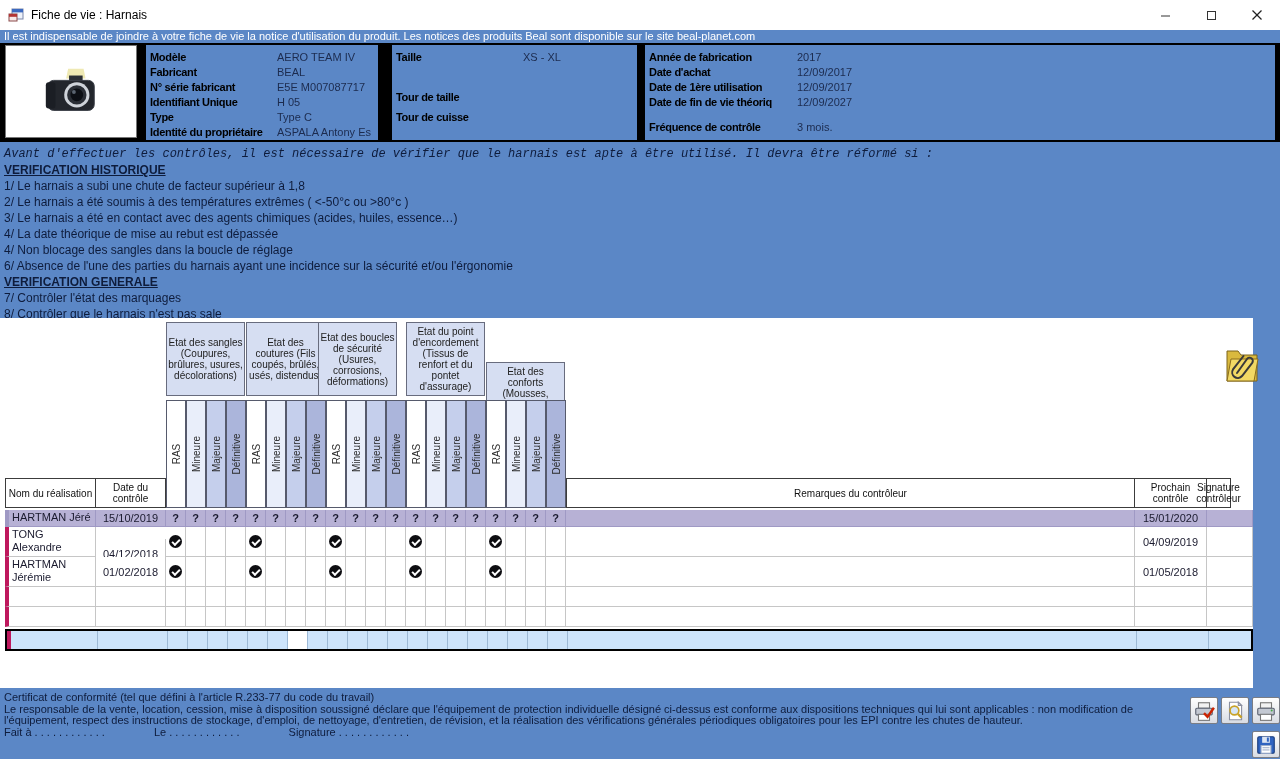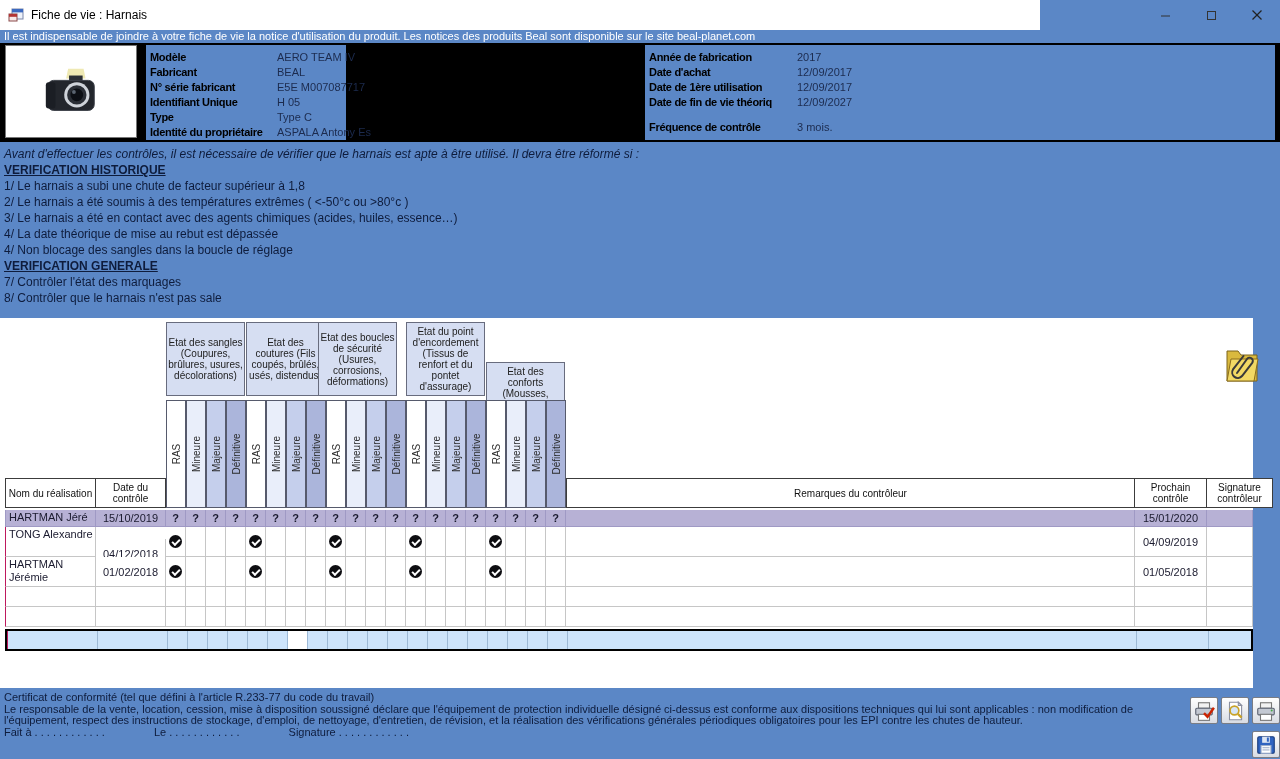--- a/index.html
+++ b/index.html
@@ -1,61 +1,61 @@
 <!DOCTYPE html>
 <html><head>
 <meta charset="utf-8">
 <style>
   * { margin:0; padding:0; box-sizing:border-box; }
   html,body { width:1280px; height:759px; }
   body { font-family:"Liberation Sans", sans-serif; overflow:hidden; }
   .window { position:relative; width:1280px; height:759px; background:#5b87c6; overflow:hidden; }
 
   
-  .titlebar { position:absolute; left:0; top:0; width:1040px; height:30px; background:#ffffff; display:flex; align-items:center; }
+  .titlebar { position:absolute; left:0; top:0; width:1280px; height:30px; background:#ffffff; display:flex; align-items:center; }
   .appicon { margin-left:8px; width:16px; height:16px; }
   .wtitle { margin-left:7px; font-size:12px; color:#000; }
   .wbtn { position:absolute; top:0; width:46px; height:30px; display:flex; align-items:center; justify-content:center; }
   .wbtn.min { left:1142px; } .wbtn.max { left:1188px; } .wbtn.close { left:1234px; }
 
   
   .noticebar { position:absolute; left:0; top:30px; width:1280px; height:13px; background:#5b87c6; color:#ffffff; font-size:11px; line-height:13px; padding-left:4px; white-space:nowrap; overflow:hidden; }
 
   
   .infoband { position:absolute; left:0; top:43px; width:1280px; height:99px; background:#000000; }
   .photo { position:absolute; left:5px; top:2px; width:132px; height:93px; background:#ffffff; border:1px solid #777; display:flex; align-items:center; justify-content:center; }
   .panel { position:absolute; top:2px; height:95px; background:#5b87c6; padding:4px 0 0 4px; }
-  .panel1 { left:146px; width:200px; }
+  .panel1 { left:146px; width:232px; }
   .panel2 { left:392px; width:245px; }
   .panel3 { left:645px; width:630px; }
   .frow { display:flex; height:15px; align-items:center; }
   .flabel { font-weight:bold; font-size:11px; letter-spacing:-0.3px; color:#000; white-space:nowrap; overflow:visible; }
   .panel1 .flabel, .panel2 .flabel { width:127px; flex:0 0 127px; }
   .panel3 .flabel { width:148px; flex:0 0 148px; }
   .fvalue { font-size:11px; color:#1c2b4e; white-space:nowrap; }
   .gap25 { height:25px; } .gap5 { height:5px; } .gap10 { height:10px; }
 
   
   .verif { position:absolute; left:0; top:142px; width:1280px; height:176px; padding:4px 0 0 4px; color:#0e1c3c; font-size:12px; line-height:16px; }
-  .verif .intro { font-style:italic; }
+  .verif .intro { font-style:italic;font-family:Liberation Mono, monospace; }
   .verif .vhead { font-weight:bold; text-decoration:underline; }
 
   
   .tablearea { position:absolute; left:0; top:318px; width:1253px; height:370px; background:#ffffff; }
   .gbox { position:absolute; top:4px; width:79px; height:74px; background:#d6def2; border:1px solid #686c7e; font-size:10px; line-height:11px; color:#222; text-align:center; display:flex; align-items:center; justify-content:center; padding:1px; }
   .vcell { position:absolute; top:82px; width:20px; height:108px; border:1px solid #565a6c; }
   .vcell span { position:absolute; left:50%; top:50%; transform:translate(-50%,-50%) rotate(-90deg); white-space:nowrap; font-size:10px; color:#2a2a2a; }
   .sev0 { background:#ffffff; } .sev1 { background:#e9eefa; } .sev2 { background:#c5cfec; } .sev3 { background:#abb5db; }
   .hcell { position:absolute; top:160px; height:30px; background:#fff; border:1px solid #3c3c3c; font-size:10px; line-height:11px; color:#111; display:flex; align-items:center; justify-content:center; text-align:center; }
   .hc-name { left:5px; width:91px; } .hc-date { left:95px; width:71px; }
-  .hc-rem { left:566px; width:569px; } .hc-next { left:1134px; width:73px; } .hc-sig { left:1206px; width:67px; }
+  .hc-rem { left:566px; width:569px; } .hc-next { left:1134px; width:73px; } .hc-sig { left:1206px; width:25px; }
 
   .trow { position:absolute; left:5px; width:1248px; display:flex; overflow:hidden; background:#fff; }
   .tcell { height:100%; border-right:1px solid #c6c6c6; border-bottom:1px solid #c6c6c6; font-size:11px; color:#1a1a2e; overflow:hidden; flex:0 0 auto; }
-  .tcell:first-child { border-left:1px solid #be185d; }
+  .tcell:first-child { border-left:4px solid #be185d; }
   .cname { padding:1px 0 0 3px; line-height:13px; }
   .cdate { display:flex; align-items:center; justify-content:center; }
   .ccheck { display:flex; align-items:center; justify-content:center; }
   .ccheck.qmark { font-weight:bold; }
   .cnext { display:flex; align-items:center; justify-content:center; }
   .trow.highlight .tcell { background:#b7b1d5; border-color:#9f99c4; }
   .trow.highlight .cname { white-space:nowrap; }
   .trow.selected { border:2px solid #000; background:#cde4fb; left:5px; }
   .trow.selected .tcell { background:transparent; border-right:1px solid #9db9d6; border-bottom:none; }
   .trow.selected .tcell.active { background:#ffffff; }
@@ -140,20 +140,36 @@
       <div class="frow">
           <span class="flabel">Type</span>
           <span class="fvalue">Type C</span>
         </div>
       <div class="frow">
           <span class="flabel">Identité du propriétaire</span>
           <span class="fvalue">ASPALA  Antony  Es</span>
         </div>
     </div>
 
+    <div class="panel panel2">
+      <div class="frow">
+          <span class="flabel">Taille</span>
+          <span class="fvalue">XS - XL</span>
+        </div>
+      <div class="gap25"></div>
+      <div class="frow">
+          <span class="flabel">Tour de taille</span>
+          <span class="fvalue"></span>
+        </div>
+      <div class="gap5"></div>
+      <div class="frow">
+          <span class="flabel">Tour de cuisse</span>
+          <span class="fvalue"></span>
+        </div>
+    </div>
 
     <div class="panel panel3">
       <div class="frow">
           <span class="flabel">Année de fabrication</span>
           <span class="fvalue">2017</span>
         </div>
       <div class="frow">
           <span class="flabel">Date d'achat</span>
           <span class="fvalue">12/09/2017</span>
         </div>
@@ -174,20 +190,21 @@
   </div>
 
   <div class="verif">
     <div class="intro">Avant d'effectuer les contrôles, il est nécessaire de vérifier que le harnais est apte à être utilisé. Il devra être réformé si :</div>
     <div class="vhead">VERIFICATION HISTORIQUE</div>
     <div>1/ Le harnais a subi une chute de facteur supérieur à 1,8</div>
     <div>2/ Le harnais a été soumis à des températures extrêmes ( &lt;-50°c ou &gt;80°c )</div>
     <div>3/ Le harnais a été en contact avec des agents chimiques (acides, huiles, essence…)</div>
     <div>4/ La date théorique de mise au rebut est dépassée</div>
     <div>4/ Non blocage des sangles dans la boucle de réglage</div>
+    <div>6/ Absence de l'une des parties du harnais ayant une incidence sur la sécurité et/ou l'érgonomie</div>
     <div class="vhead">VERIFICATION GENERALE</div>
     <div>7/ Contrôler l'état des marquages</div>
     <div>8/ Contrôler que le harnais n'est pas sale</div>
   </div>
 
   <div class="tablearea">
     <div>
         <div class="gbox" style="left: 166px;">Etat des sangles (Coupures, brûlures, usures, décolorations)</div>
         <div class="gbox" style="left: 246px;">Etat des coutures (Fils coupés, brûlés, usés, distendus)</div>
         <div class="gbox" style="left: 318px;">Etat des boucles de sécurité (Usures, corrosions, déformations)</div>

